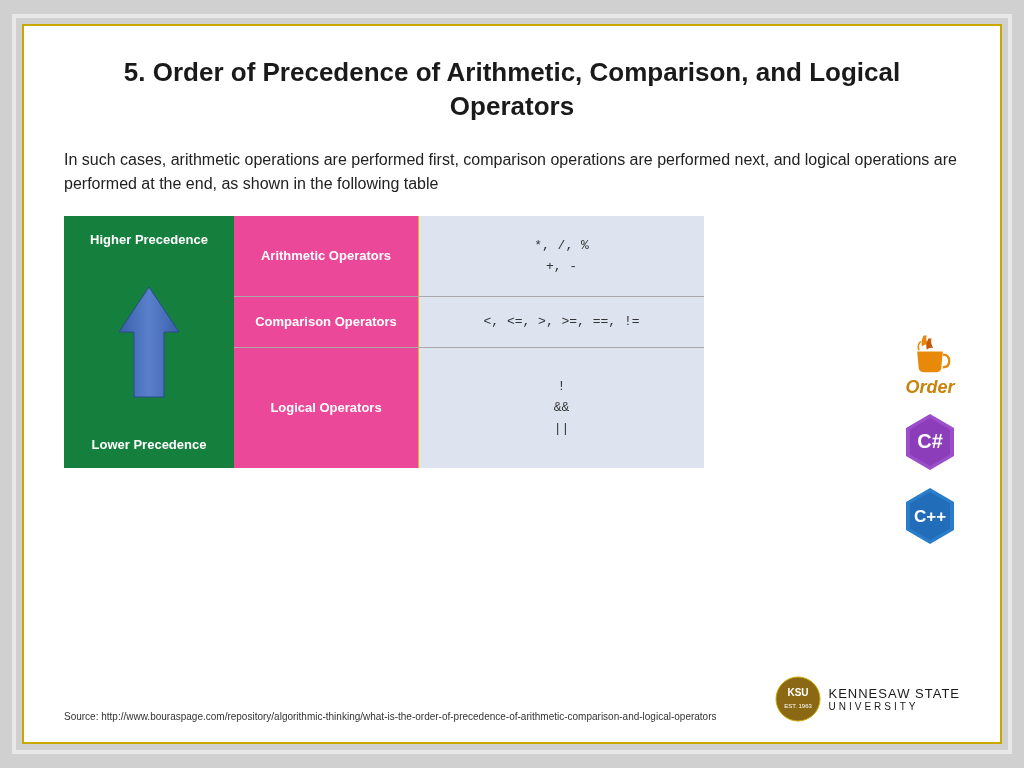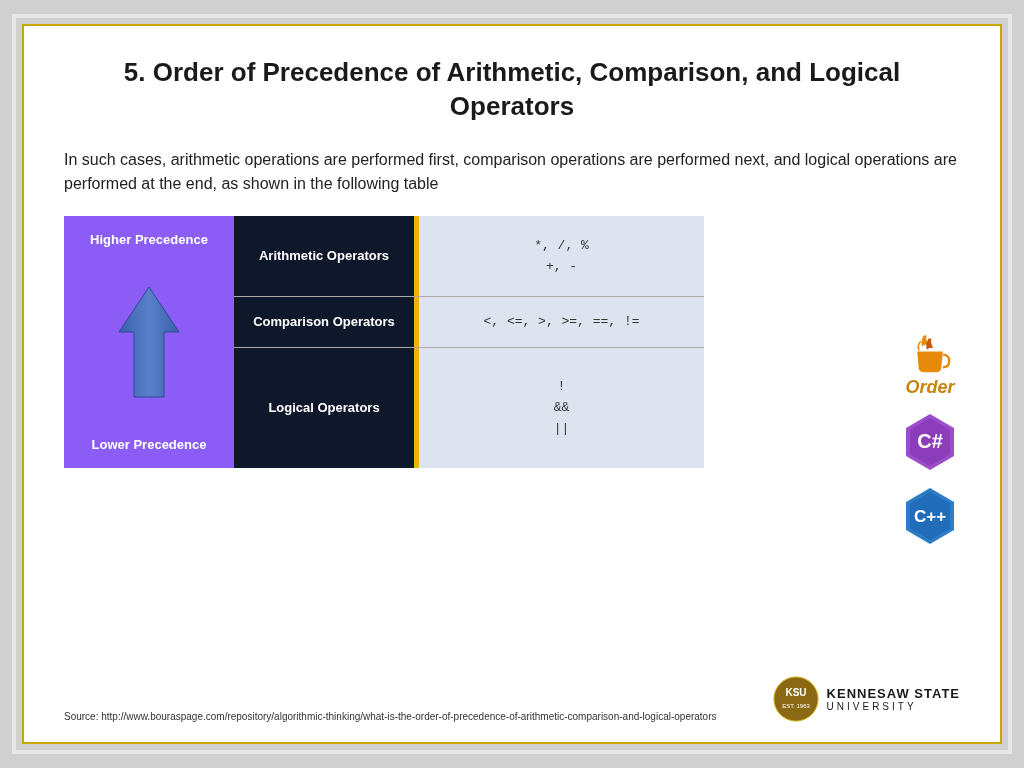--- a/index.html
+++ b/index.html
@@ -52,21 +52,21 @@
     }
     .table-section {
       flex: 1;
     }
     .precedence-table {
       display: flex;
       width: 100%;
       max-width: 640px;
     }
     .left-col {
-      background: #8b5cf6;
+      background: #15803d;
       width: 170px;
       display: flex;
       flex-direction: column;
       align-items: center;
       justify-content: space-between;
       padding: 16px 10px;
       color: #fff;
     }
     .higher-precedence-label {
       font-weight: bold;
@@ -94,28 +94,28 @@
       border-bottom: 1px solid #aaa;
     }
     .row-comparison {
       display: flex;
       border-bottom: 1px solid #aaa;
     }
     .row-logical {
       display: flex;
     }
     .op-name-cell {
-      background: #0f172a;
+      background: #ec4899;
       width: 185px;
       min-width: 185px;
       display: flex;
       align-items: center;
       justify-content: center;
       padding: 12px 8px;
-      border-right: 5px solid #eab308;
+      border-right: 1px solid #eab308;
     }
     .op-name-cell span {
       color: #fff;
       font-weight: bold;
       font-size: 13px;
       text-align: center;
     }
     .op-symbols-cell {
       background: #dde4f0;
       flex: 1;
@@ -291,18 +291,18 @@
   <div class="footer">
     <div style="flex:1; font-size:10px; color:#333;">Source: http://www.bouraspage.com/repository/algorithmic-thinking/what-is-the-order-of-precedence-of-arithmetic-comparison-and-logical-operators</div>
     <div class="ksu-logo">
 
       <svg class="ksu-emblem" viewBox="0 0 46 46" xmlns="http://www.w3.org/2000/svg">
         <circle cx="23" cy="23" r="22" fill="#8B6914" stroke="#c8a800" stroke-width="1"></circle>
         <text x="23" y="20" font-size="10" font-weight="bold" fill="#fff" text-anchor="middle" font-family="Arial">KSU</text>
         <text x="23" y="32" font-size="6" fill="#fff" text-anchor="middle" font-family="Arial">EST. 1963</text>
       </svg>
       <div>
-        <div style="font-size:13px; font-weight:bold; letter-spacing:1px; color:#1a1a1a;">KENNESAW STATE</div>
+        <div style="font-size:13px; font-weight:normal; letter-spacing:1px; color:#1a1a1a;">KENNESAW STATE</div>
         <div style="font-size:10px; letter-spacing:3px; color:#1a1a1a;">UNIVERSITY</div>
       </div>
     </div>
   </div>
 </div>
 
 </body></html>

